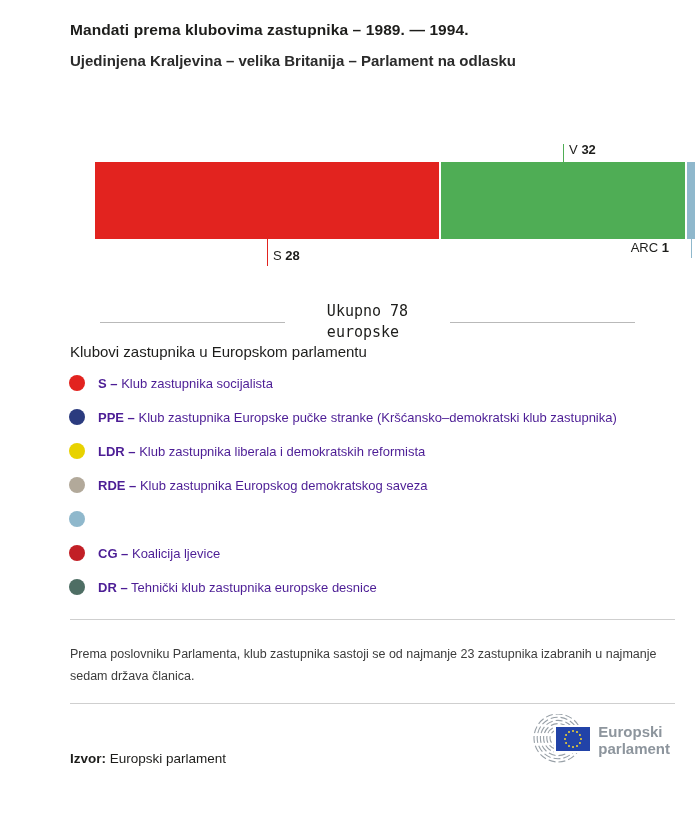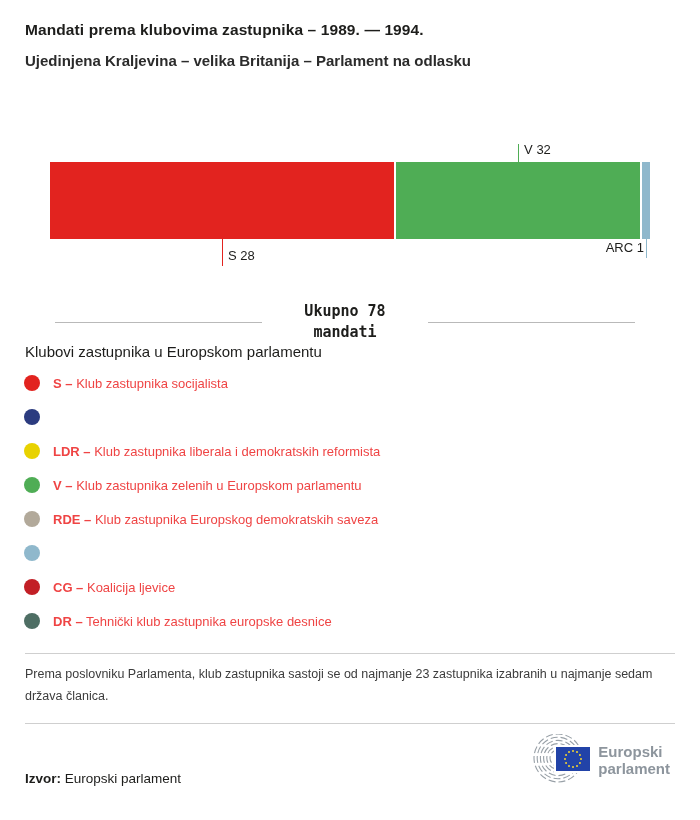--- a/index.html
+++ b/index.html
@@ -5,20 +5,21 @@
   * { box-sizing: border-box; }
   html, body { margin: 0; padding: 0; background: #ffffff; }
   .page {
     position: relative;
     width: 700px;
     height: 820px;
     background: #ffffff;
     font-family: "Liberation Sans", sans-serif;
     color: #1d1d1b;
     overflow: hidden;
+    padding-left: 45px;
   }
   .title {
     margin: 21px 25px 0 25px;
     font-size: 15.5px;
     font-weight: bold;
     color: #1d1d1b;
     letter-spacing: 0.1px;
   }
   .subtitle {
     margin: 13px 25px 0 25px;
@@ -40,34 +41,34 @@
     width: 700px; height: 77px;
   }
   .seg { position: absolute; top: 0; height: 77px; }
   .tick { position: absolute; width: 1px; }
   .callout-label {
     position: absolute;
     font-size: 13px;
     color: #1d1d1b;
     white-space: nowrap;
   }
-  .callout-label b { font-weight: normal; }
+  .callout-label b { font-weight: bold; }
 
   
   .total-row {
     display: flex;
     align-items: center;
     margin: 12px 65px 0 55px;
   }
   .rule { flex: 1; border-top: 1px solid #b9b9b9; }
   .total-text {
     padding: 0 42px;
-    text-align: center;
+    text-align: left;
     font-family: "DejaVu Sans Mono", "Liberation Mono", monospace;
-    font-weight: bold;
+    font-weight: normal;
     font-size: 15px;
     line-height: 1.4;
     color: #1d1d1b;
   }
 
   
   .legend-heading {
     margin: 0 25px 0 25px;
     font-size: 15px;
     font-weight: normal;
@@ -82,31 +83,31 @@
     display: flex;
     align-items: center;
     height: 34px;
   }
   .dot {
     width: 16px; height: 16px;
     border-radius: 50%;
     flex: 0 0 16px;
     margin-right: 13px;
   }
-  .ltext { font-size: 13px; color: #ef4444; }
+  .ltext { font-size: 13px; color: #4c1d95; }
   .lcode { font-weight: bold; }
 
   
   .divider {
     border: none;
     border-top: 1px solid #cfcfcf;
     margin: 15px 25px 0 25px;
   }
   .note {
-    margin: 10px 25px 0 25px;
+    margin: 24px 25px 0 25px;
     max-width: 652px;
     font-size: 12.5px;
     line-height: 1.75;
     color: #3c3c3c;
   }
   .footer {
     display: flex;
     justify-content: space-between;
     align-items: flex-end;
     margin: 10px 30px 0 25px;
@@ -134,53 +135,50 @@
         <div class="seg" style="left: 50px; width: 343.846px; background: rgb(226, 35, 31);"></div>
         <div class="seg" style="left: 395.846px; width: 244.513px; background: rgb(79, 173, 85);"></div>
         <div class="seg" style="left: 642.359px; width: 7.64103px; background: rgb(143, 184, 204);"></div>
       </div>
     <div id="callouts">
         <div class="tick" style="background: rgb(226, 35, 31); left: 221.923px; top: 110px; height: 27px;"></div>
         <div class="callout-label" style="left: 227.923px; top: 119px;"><span>S</span>&nbsp;<b>28</b></div>
         <div class="tick" style="background: rgb(79, 173, 85); left: 518.103px; top: 15px; height: 18px;"></div>
         <div class="callout-label" style="left: 524.103px; top: 13px;"><span>V</span>&nbsp;<b>32</b></div>
         <div class="tick" style="background: rgb(143, 184, 204); left: 646.179px; top: 110px; height: 19px;"></div>
-        <div class="callout-label" style="right: 56px; top: 111px;"><span>ARC</span>&nbsp;<b>1</b></div>
+        <div class="callout-label" style="right: 76px; top: 111px;"><span>ARC</span>&nbsp;<b>1</b></div>
       </div>
   </div>
 
   <div class="total-row">
     <div class="rule"></div>
     <div class="total-text">
       <div>Ukupno 78</div>
-      <div>mandati</div>
+      <div>europske</div>
     </div>
     <div class="rule"></div>
   </div>
 
   <h3 class="legend-heading">Klubovi zastupnika u Europskom parlamentu</h3>
   <ul class="legend" id="legend">
       <li>
         <span class="dot" style="background: rgb(226, 35, 31);"></span>
         <span class="ltext"><b class="lcode">S –</b><span> Klub zastupnika socijalista</span></span>
       </li>
       <li>
         <span class="dot" style="background: rgb(43, 59, 127);"></span>
+        <span class="ltext"><b class="lcode">PPE –</b><span> Klub zastupnika Europske pučke stranke (Kršćansko–demokratski klub zastupnika)</span></span>
       </li>
       <li>
         <span class="dot" style="background: rgb(232, 210, 0);"></span>
         <span class="ltext"><b class="lcode">LDR –</b><span> Klub zastupnika liberala i demokratskih reformista</span></span>
       </li>
       <li>
-        <span class="dot" style="background: rgb(79, 173, 85);"></span>
-        <span class="ltext"><b class="lcode">V –</b><span> Klub zastupnika zelenih u Europskom parlamentu</span></span>
-      </li>
-      <li>
         <span class="dot" style="background: rgb(178, 169, 154);"></span>
-        <span class="ltext"><b class="lcode">RDE –</b><span> Klub zastupnika Europskog demokratskih saveza</span></span>
+        <span class="ltext"><b class="lcode">RDE –</b><span> Klub zastupnika Europskog demokratskog saveza</span></span>
       </li>
       <li>
         <span class="dot" style="background: rgb(143, 184, 204);"></span>
       </li>
       <li>
         <span class="dot" style="background: rgb(194, 31, 38);"></span>
         <span class="ltext"><b class="lcode">CG –</b><span> Koalicija ljevice</span></span>
       </li>
       <li>
         <span class="dot" style="background: rgb(78, 110, 100);"></span>

